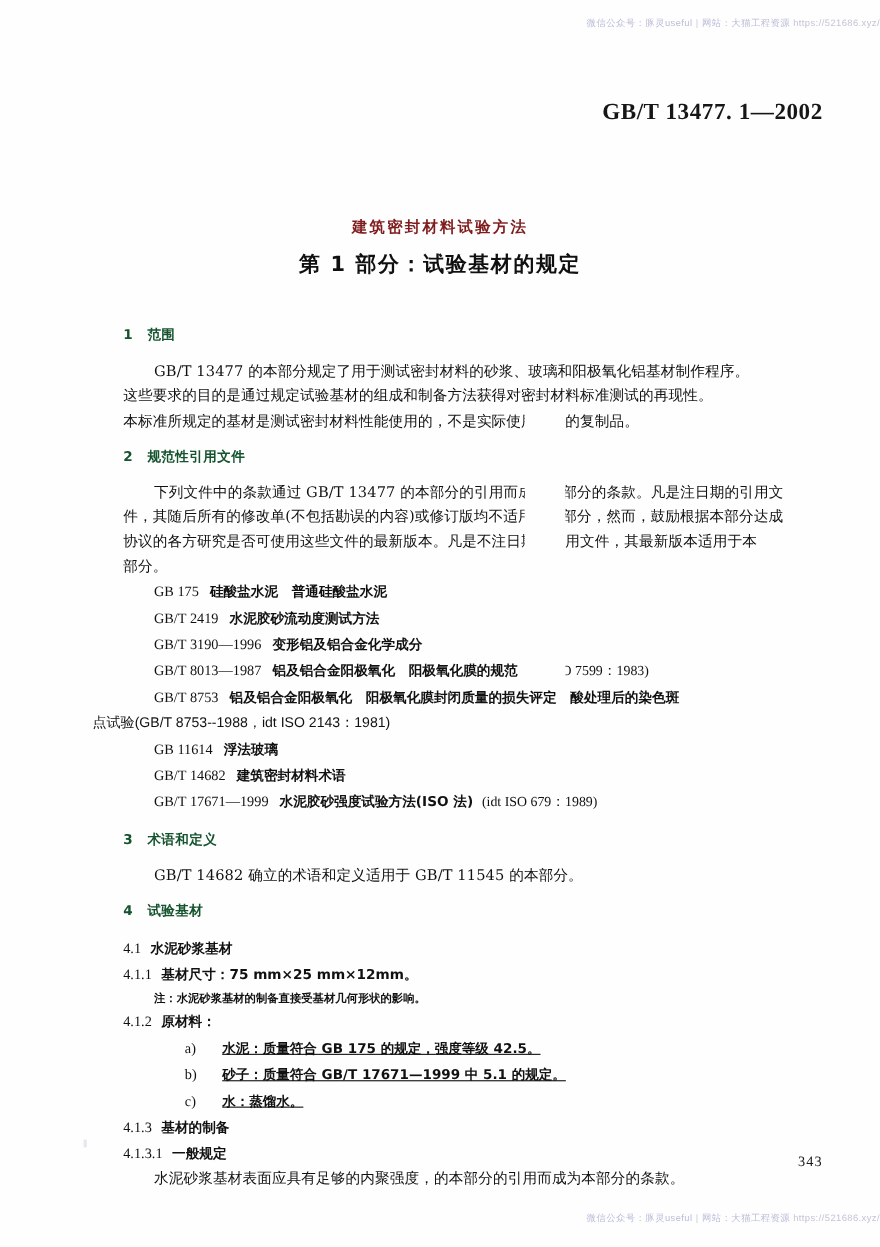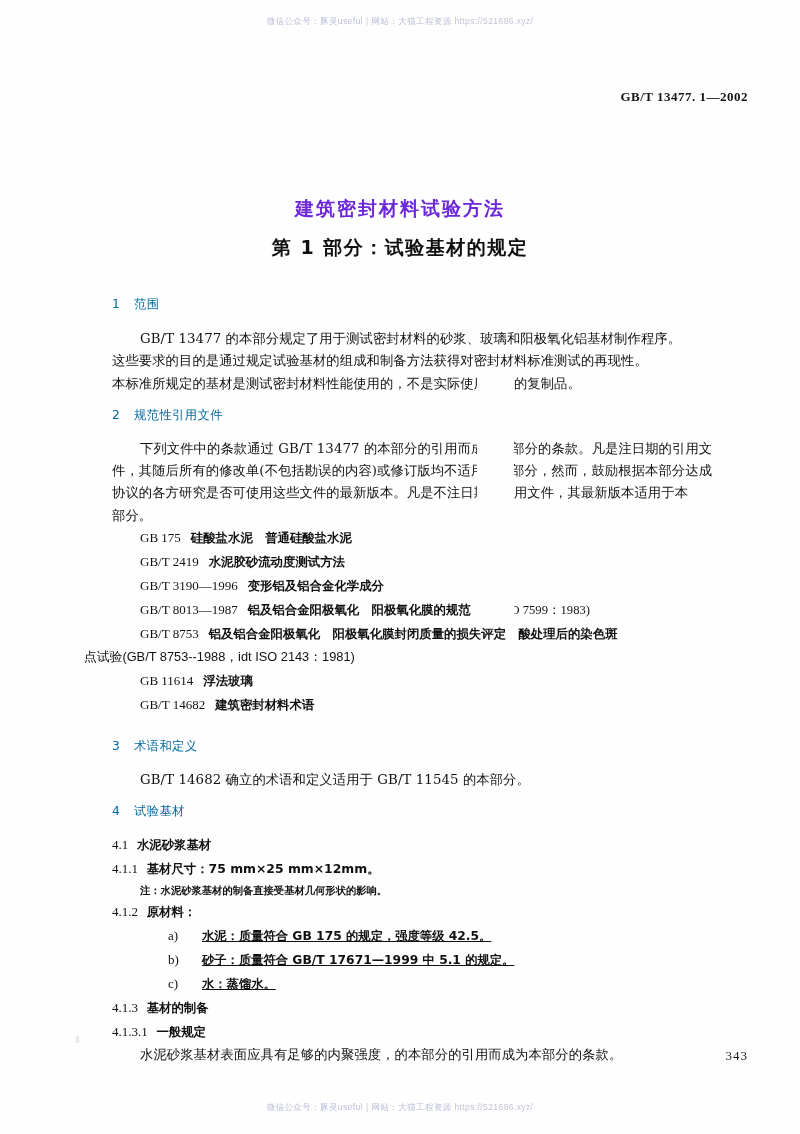--- a/index.html
+++ b/index.html
@@ -15,59 +15,59 @@
     overflow: hidden;
     font-family: "Liberation Serif", "DejaVu Serif", serif;
     color: #111111;
   }
 
   
   .watermark {
     position: absolute;
     left: 0;
     width: 800px;
-    text-align: center;
+    text-align: right;
     font-family: "Liberation Sans", "DejaVu Sans", sans-serif;
     font-size: 8.5px;
     letter-spacing: 0.4px;
     color: #b9bcd8;
     white-space: nowrap;
   }
   .watermark.top { top: 16px; }
   .watermark.bottom { top: 1102px; }
   .watermark .wm-url { color: #c6c2d6; }
   .watermark .wm-sep { color: #c9ccdf; padding: 0 3px; }
 
   
   .running-head {
     position: absolute;
     right: 52px;
     top: 89px;
     font-family: "Liberation Serif", "DejaVu Serif", serif;
     font-weight: bold;
-    font-size: 13px;
+    font-size: 21px;
     letter-spacing: 0.5px;
     color: #161616;
     margin-left: 20px;
   }
 
   
   .title-block {
     position: absolute;
     left: 0;
     top: 196px;
     width: 800px;
     text-align: center;
   }
   .doc-title {
-    font-family: Liberation Mono, monospace;
-    font-weight: bold;
-    font-size: 19px;
+    font-family: Liberation Sans, sans-serif;
+    font-weight: bold;
+    font-size: 14px;
     letter-spacing: 2px;
-    color: #6d28d9;
+    color: #7f1d1d;
     line-height: 1.55;
   }
   .doc-subtitle {
     font-family: "DejaVu Sans", "Liberation Sans", sans-serif;
     font-weight: bold;
     font-size: 19px;
     letter-spacing: 1.5px;
     color: #101010;
     line-height: 1.55;
     margin-top: 8px;
@@ -76,24 +76,24 @@
   
   .body-area {
     position: absolute;
     left: 112px;
     top: 292px;
     width: 640px;
   }
 
   .sec-head {
     font-family: "DejaVu Sans", "Liberation Sans", sans-serif;
-    font-weight: normal;
+    font-weight: bold;
     font-size: 12.3px;
     letter-spacing: 0.4px;
-    color: #0369a1;
+    color: #14532d;
     margin: 0;
   }
   .sec-head .num { display: inline-block; min-width: 22px; }
 
   .para {
     font-family: "DejaVu Serif", "Liberation Serif", serif;
     font-size: 13.3px;
     letter-spacing: 0.1px;
     color: #111;
     line-height: 1.0;
@@ -265,20 +265,23 @@
     <div class="ref-cont" style="margin-left:-28px;">点试验(GB/T 8753--1988，idt ISO 2143：1981)</div>
     <div style="height:7px"></div>
     <div class="ref-line">
       <span class="rf-code">GB 11614</span><span class="rf-name">浮法玻璃</span><span class="rf-tail"></span>
     </div>
     <div style="height:7px"></div>
     <div class="ref-line">
       <span class="rf-code">GB/T 14682</span><span class="rf-name">建筑密封材料术语</span><span class="rf-tail"></span>
     </div>
     <div style="height:7px"></div>
+    <div class="ref-line">
+      <span class="rf-code">GB/T 17671—1999</span><span class="rf-name">水泥胶砂强度试验方法(ISO 法)</span><span class="rf-tail">(idt ISO 679：1989)</span>
+    </div>
 
     <div style="height:17px"></div>
     <div class="sec-head">
       <span class="num">3</span><span>术语和定义</span>
     </div>
     <div style="height:18px"></div>
     <div class="para indent">GB/T 14682 确立的术语和定义适用于 GB/T 11545 的本部分。</div>
 
     <div style="height:17px"></div>
     <div class="sec-head">

